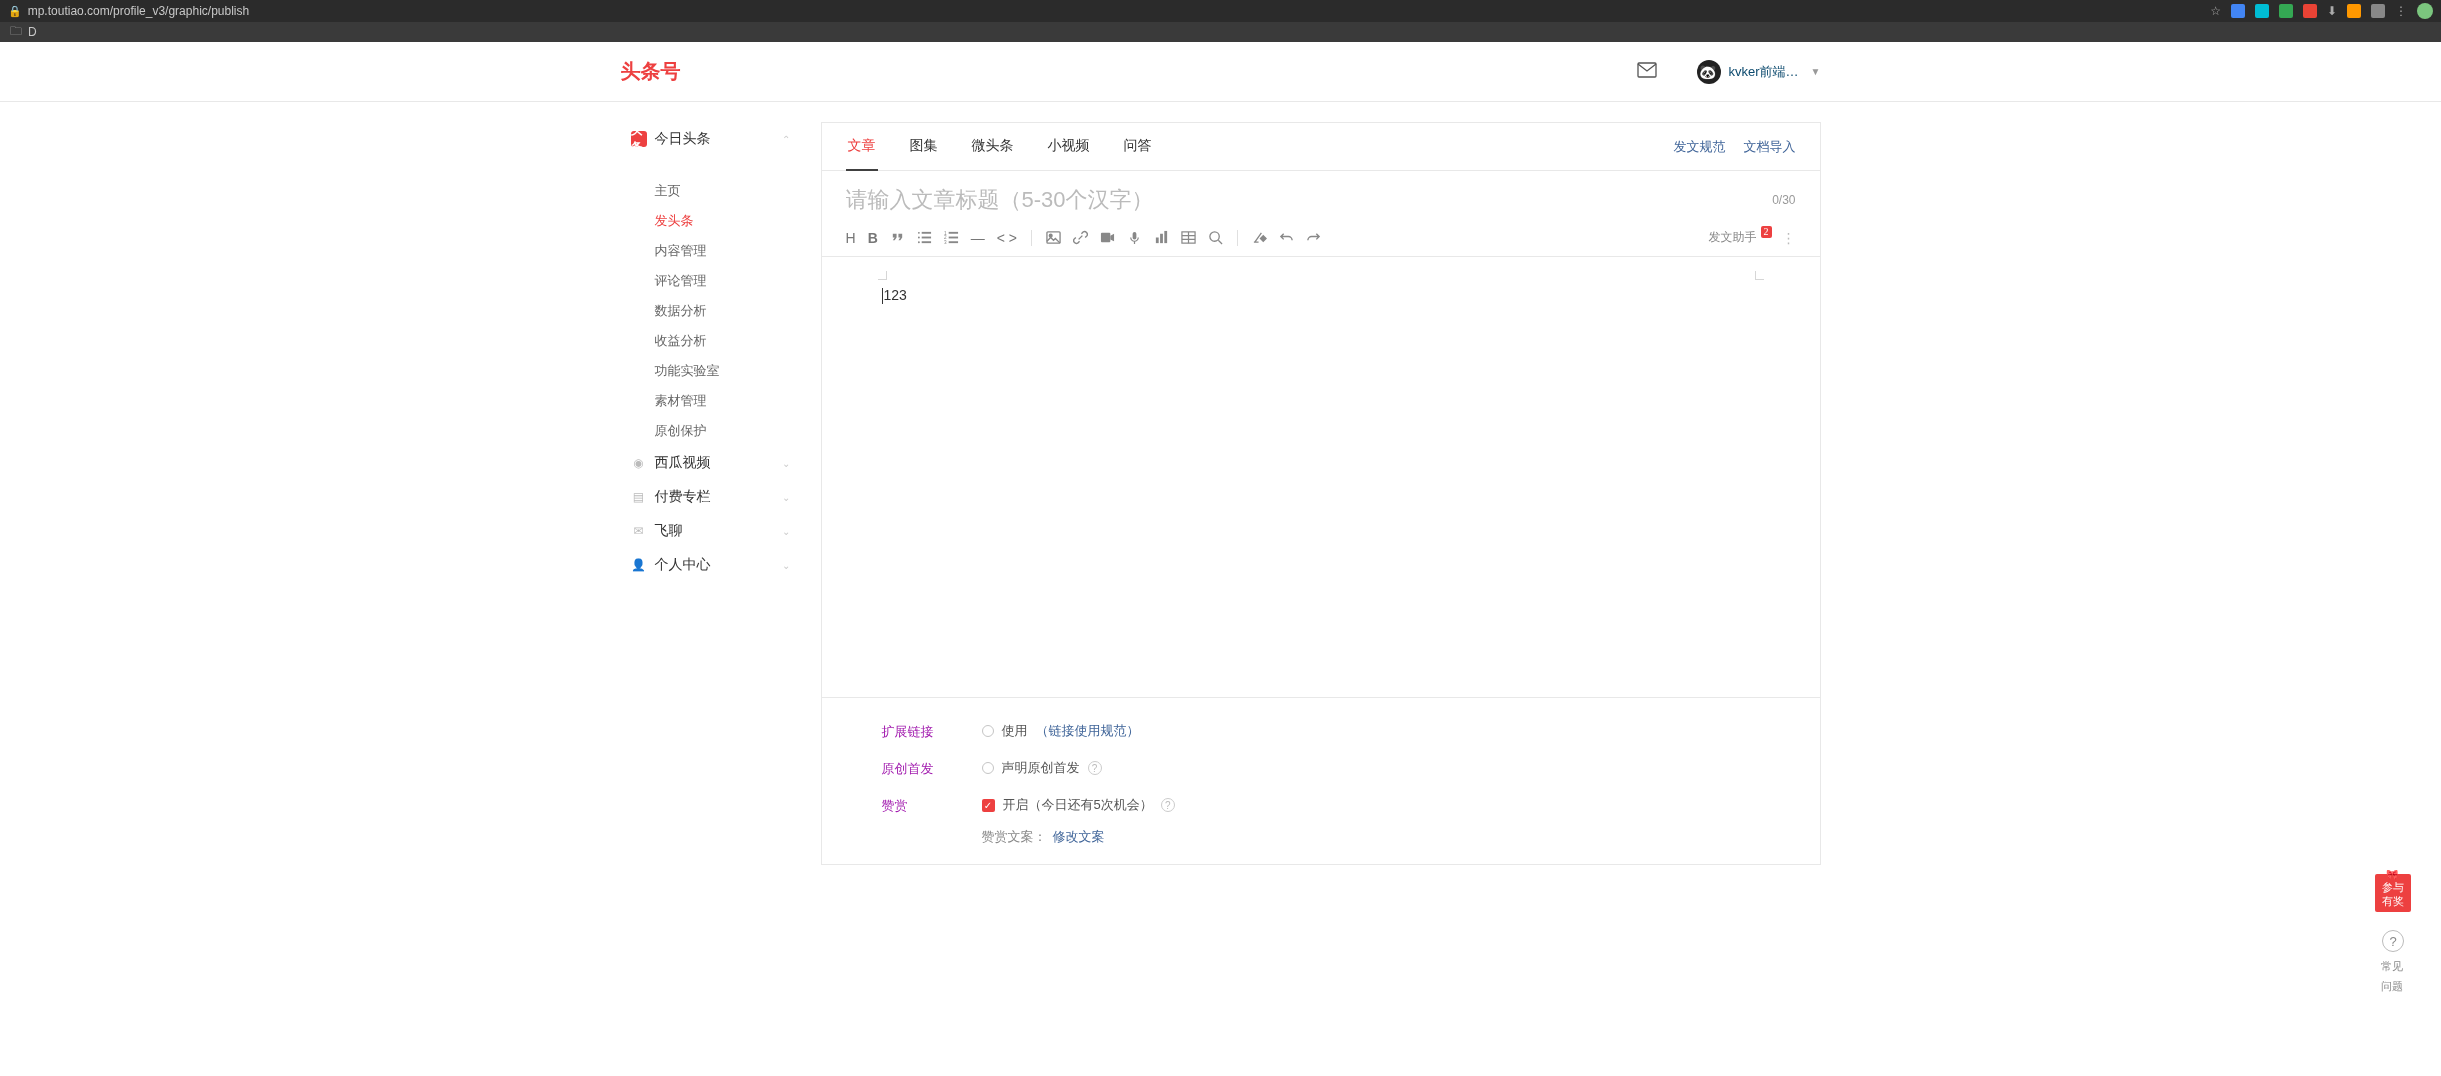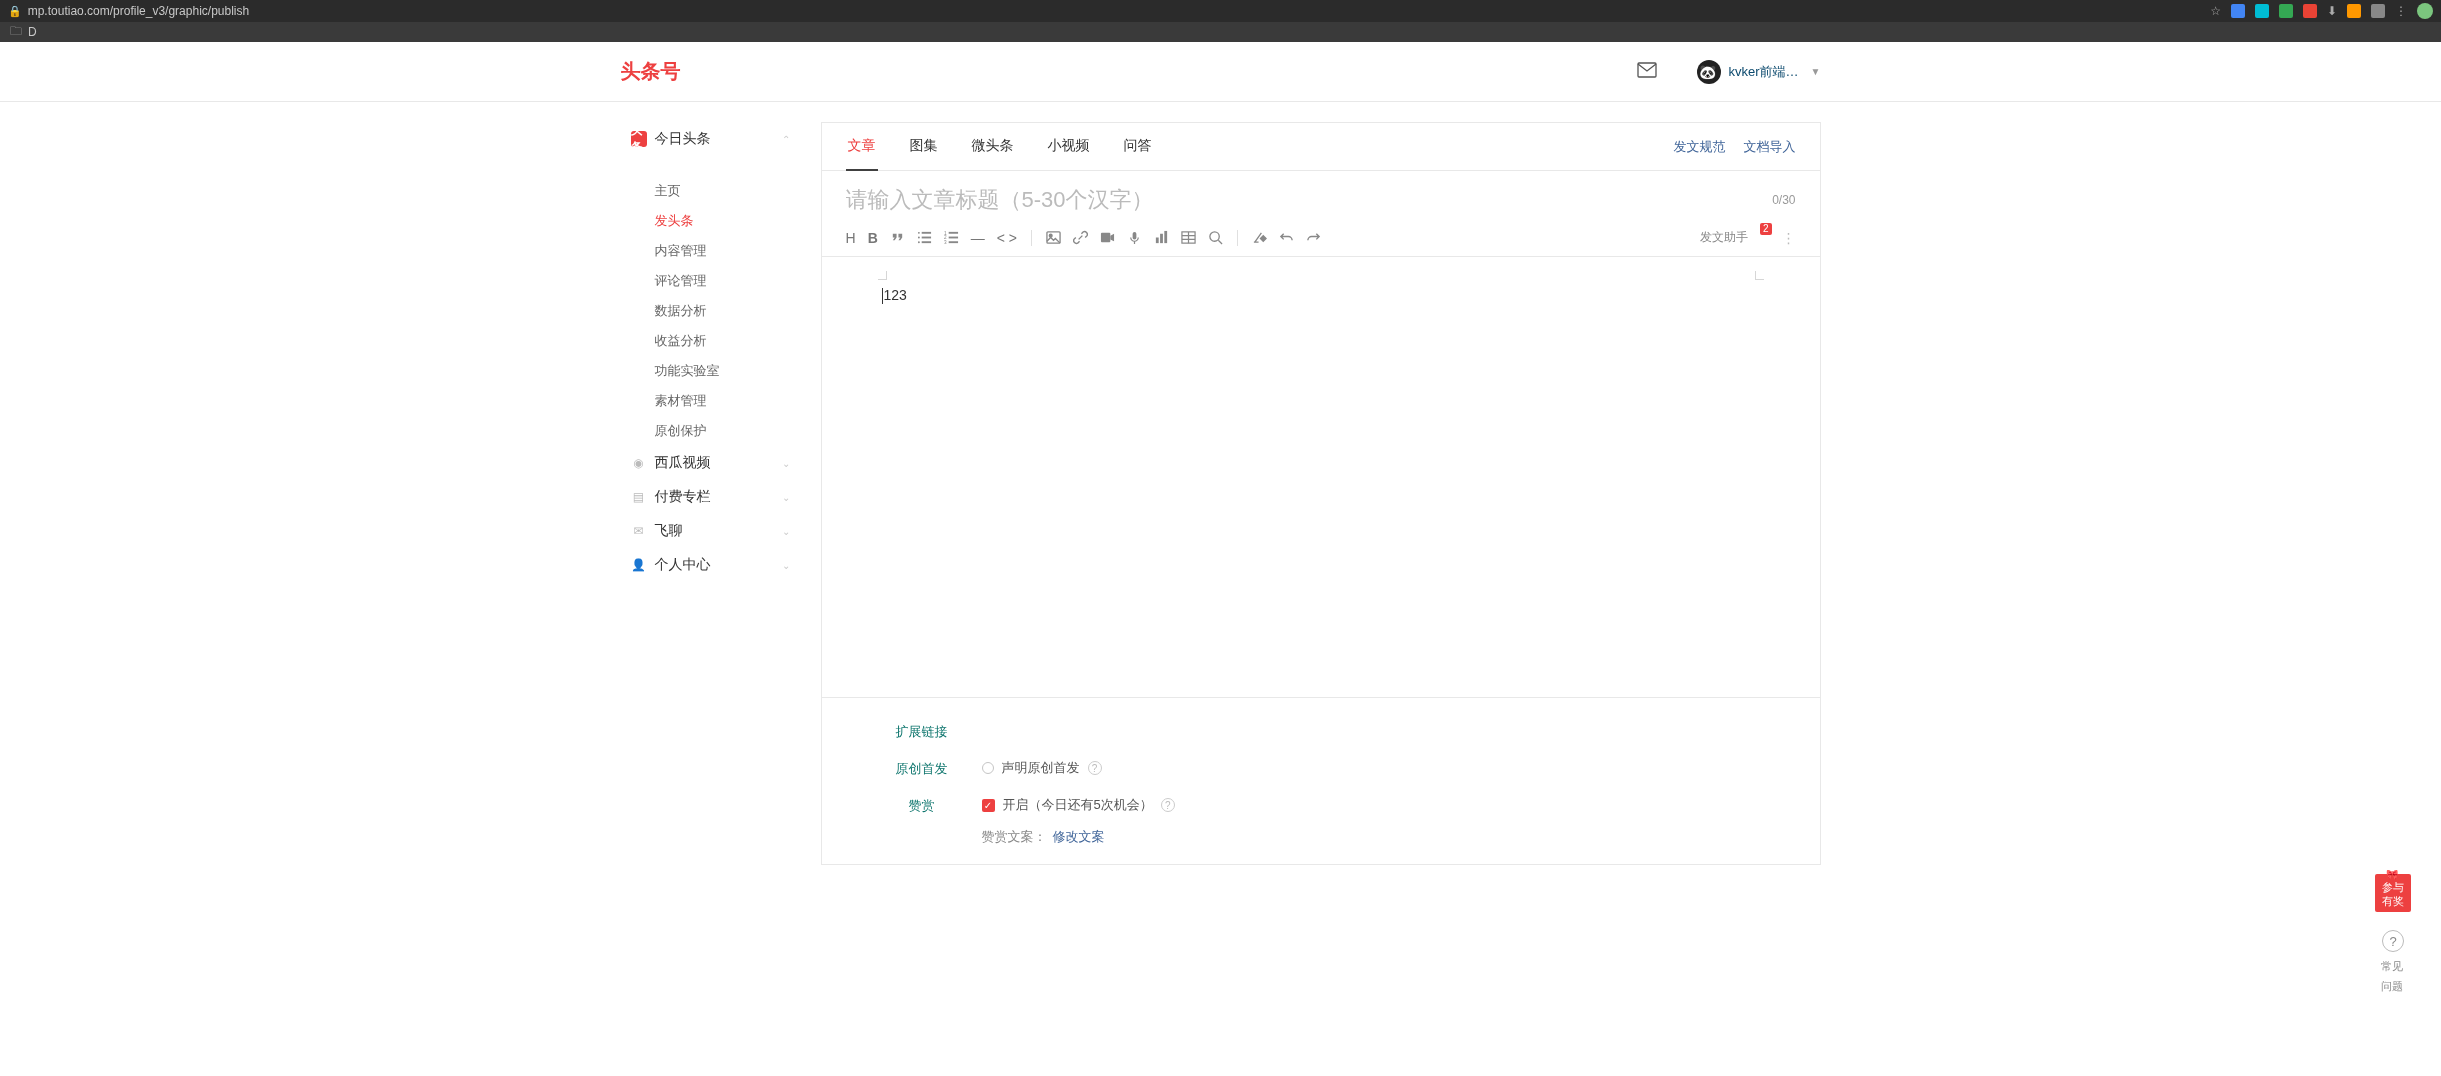--- a/index.html
+++ b/index.html
@@ -59,35 +59,35 @@
 .title-input { flex: 1; border: none; outline: none; font-size: 22px; color: #333; }
 .title-input::placeholder { color: #bbb; }
 .title-counter { color: #999; font-size: 12px; }
 
 .toolbar { display: flex; align-items: center; padding: 6px 24px 10px; border-bottom: 1px solid #e8e8e8; gap: 0; color: #888; }
 .tb-group { display: flex; align-items: center; gap: 12px; padding-right: 14px; }
 .tb-sep { width: 1px; height: 16px; background: #e0e0e0; margin-right: 14px; }
 .tb-btn { cursor: pointer; font-size: 14px; color: #777; display: inline-flex; align-items: center; }
 .tb-btn svg { width: 15px; height: 15px; }
 .tb-spacer { flex: 1; }
-.tb-helper { font-size: 12px; color: #888; display: flex; align-items: flex-start; gap: 12px; cursor: pointer; }
+.tb-helper { font-size: 12px; color: #888; display: flex; align-items: center; gap: 4px; cursor: pointer; font-family: Liberation Serif, serif; }
 .tb-badge { background: #ed4040; color: #fff; font-size: 10px; padding: 0 3px; border-radius: 2px; line-height: 12px; position: relative; top: -6px; }
 .tb-more { color: #bbb; margin-left: 10px; cursor: pointer; }
 
 .editor-wrap { position: relative; padding: 30px 60px; }
 .cmark { position:absolute; width:9px; height:9px; }
 .cmark.ctl { top:14px; left:56px; border-right:1px solid #d6d6d6; border-bottom:1px solid #d6d6d6;}
 .cmark.ctr { top:14px; right:56px; border-left:1px solid #d6d6d6; border-bottom:1px solid #d6d6d6;}
 .editor { min-height: 380px; font-size: 14px; color: #333; outline: none; }
 .cursor-bar { display:inline-block; width:1px; height:16px; background:#333; vertical-align:middle; margin-right:1px;}
 
 
 .settings { padding: 24px 60px 0; border-top: 1px solid #e8e8e8; }
 .setting-row { display: flex; align-items: flex-start; margin-bottom: 18px; font-size: 13px; }
-.setting-label { width: 80px; text-align: center; color: #0f766e; padding-top: 1px; }
+.setting-label { width: 80px; text-align: left; color: #a21caf; padding-top: 1px; }
 .setting-body { flex: 1; padding-left: 20px; display: flex; align-items: center; gap: 8px; flex-wrap: wrap; color: #555; }
 .radio { width: 12px; height: 12px; border: 1px solid #c5c5c5; border-radius: 50%; display: inline-block; position: relative; }
 .checkbox { width: 13px; height: 13px; background: #ed4040; border-radius: 2px; display: inline-flex; align-items: center; justify-content: center; color: #fff; font-size: 10px; }
 .link-txt { color: #406599; cursor: pointer; }
 .help-q { width: 14px; height: 14px; border: 1px solid #ccc; border-radius: 50%; color: #bbb; font-size: 10px; display: inline-flex; align-items: center; justify-content: center; cursor: pointer; }
 .sub-line { width: 100%; padding-left: 0; color: #888; display:flex; gap:6px; align-items:center; margin-top:6px;}
 
 
 .float-right { position: fixed; right: 30px; bottom: 80px; display: flex; flex-direction: column; align-items: center; gap: 18px; }
 .promo-box { width: 36px; background: #ed4040; color: #fff; font-size: 11px; text-align: center; padding: 6px 6px 4px; line-height: 14px; border-radius: 2px; position: relative; cursor: pointer; }
@@ -311,20 +311,25 @@
 
         <div class="editor-wrap">
           <span class="cmark ctl"></span>
           <span class="cmark ctr"></span>
           <div class="editor" contenteditable="true" style=""><span class="cursor-bar"></span><span>123</span></div>
         </div>
 
         <div class="settings">
           <div class="setting-row">
             <div class="setting-label">扩展链接</div>
+            <div class="setting-body">
+              <span class="radio"></span>
+              <span>使用</span>
+              <span class="link-txt">（链接使用规范）</span>
+            </div>
           </div>
           <div class="setting-row">
             <div class="setting-label">原创首发</div>
             <div class="setting-body">
               <span class="radio"></span>
               <span>声明原创首发</span>
               <span class="help-q">?</span>
             </div>
           </div>
           <div class="setting-row">

